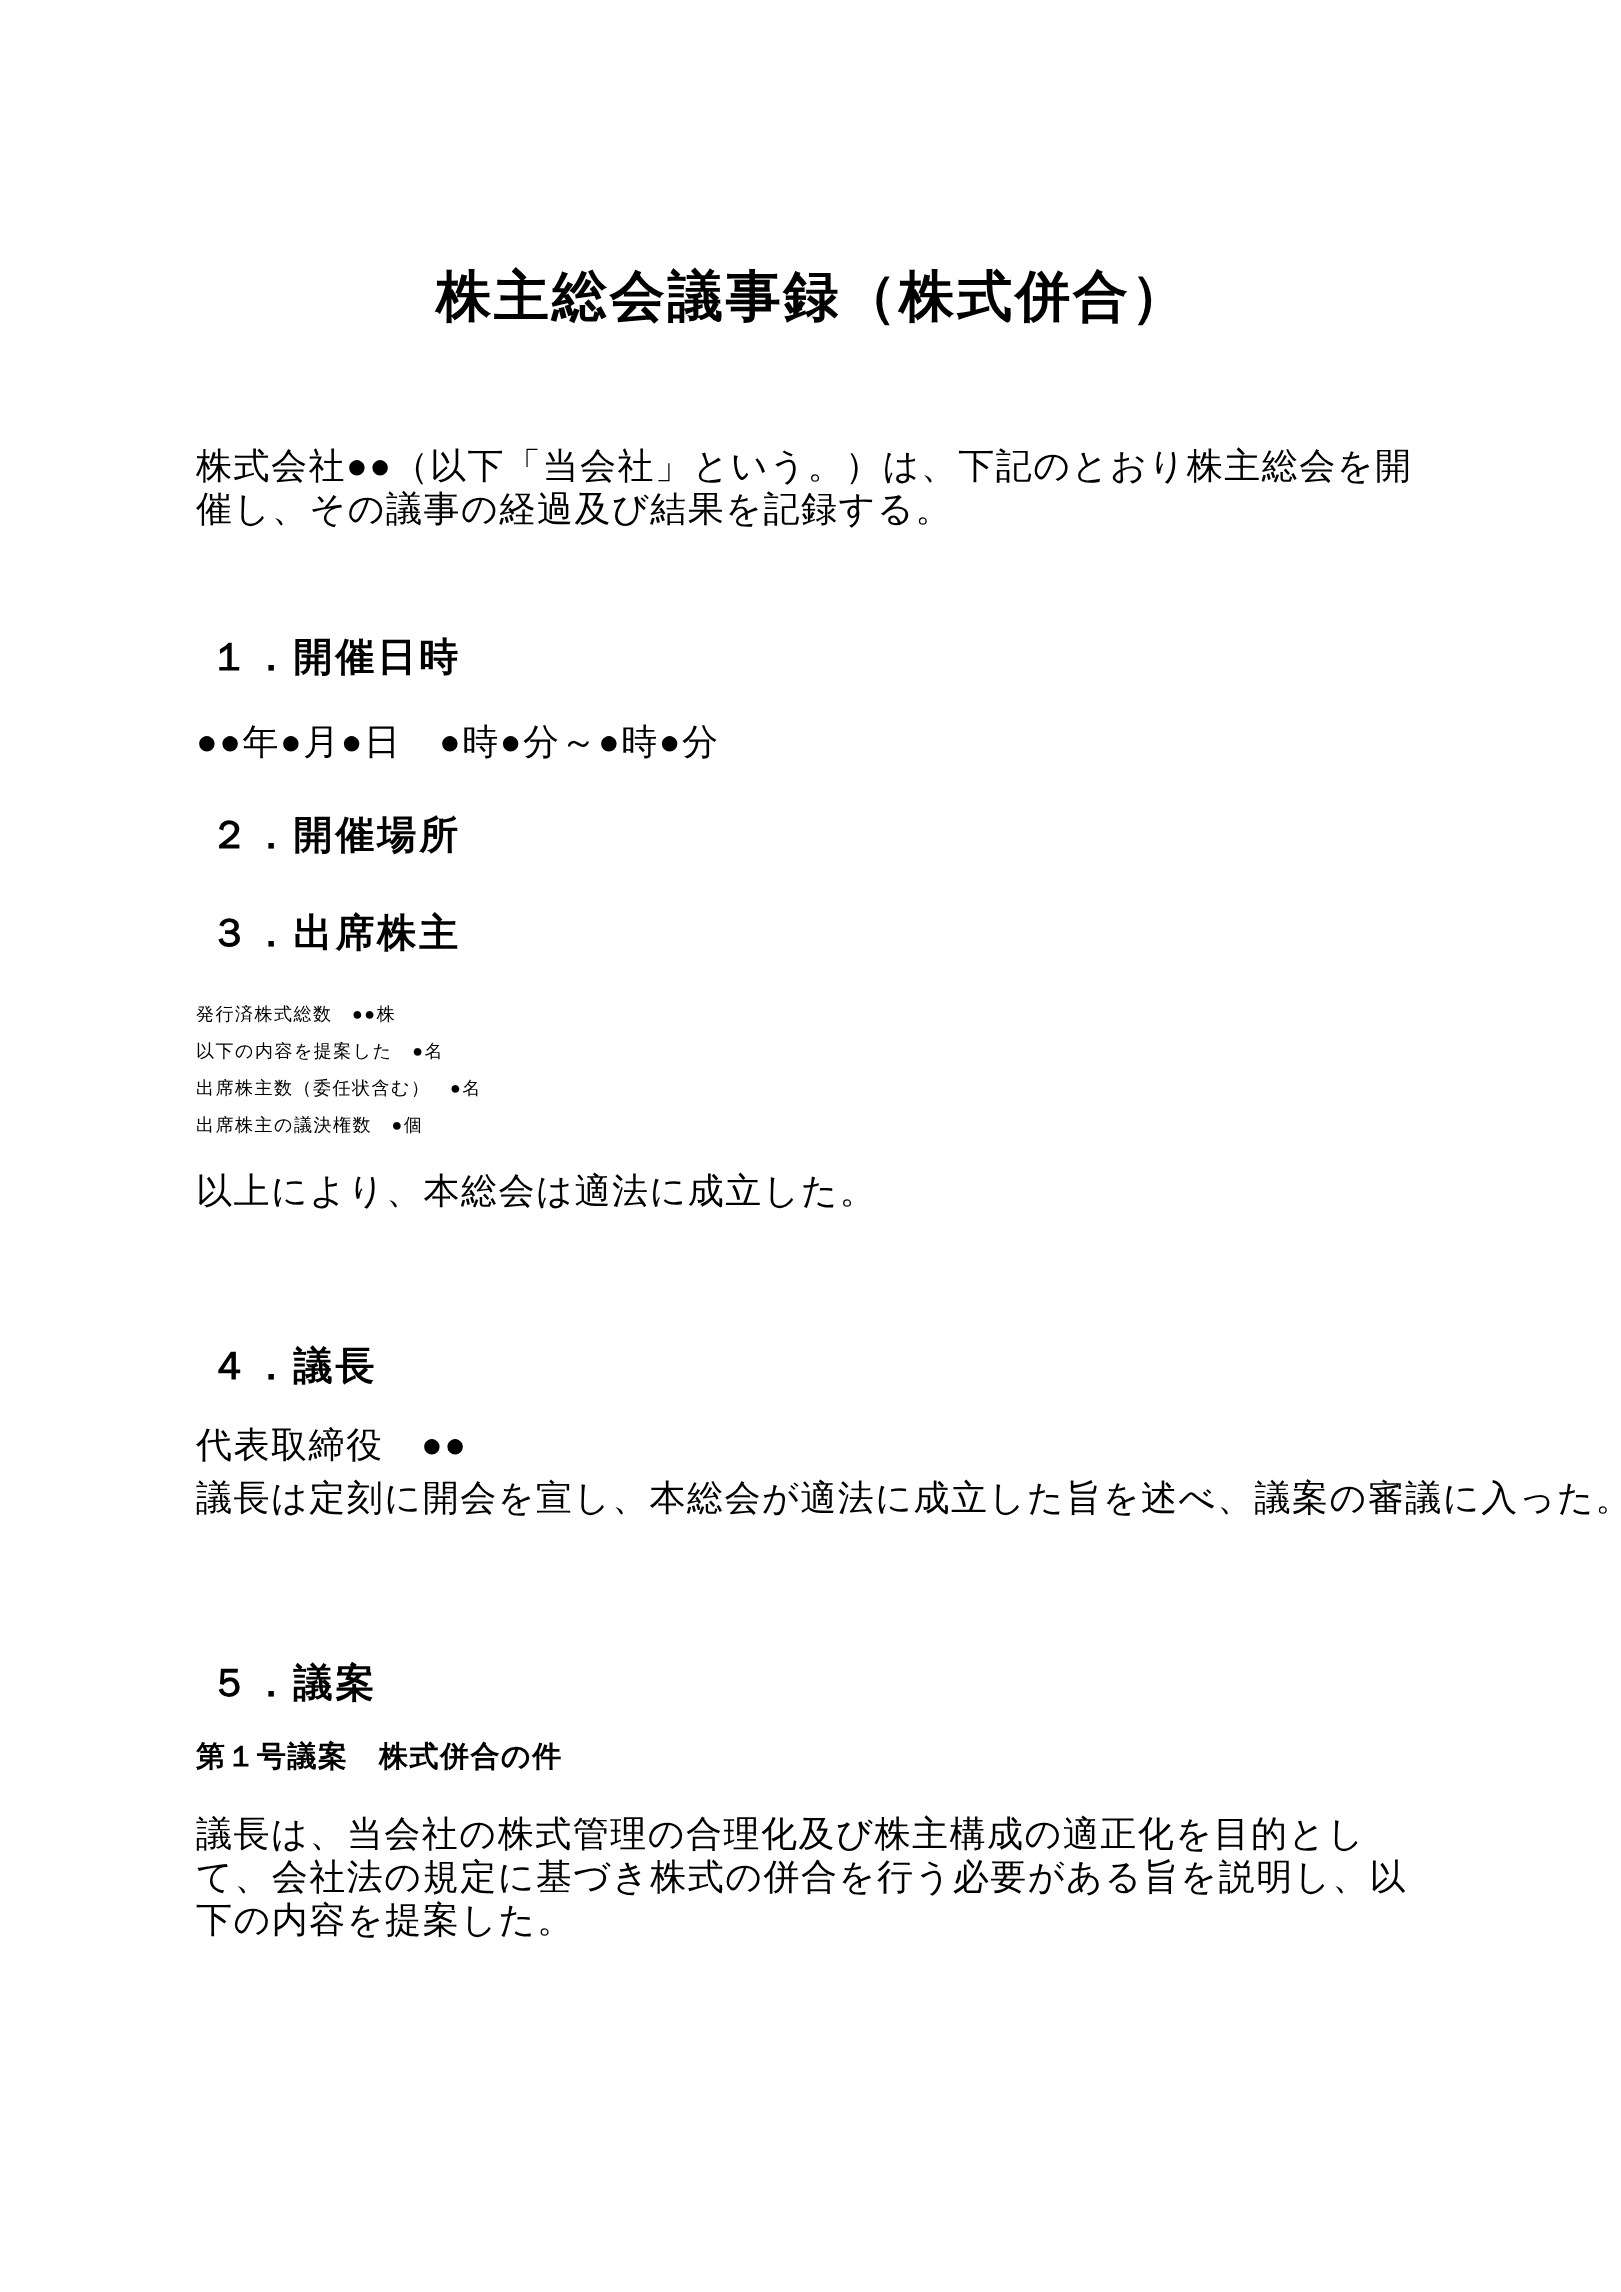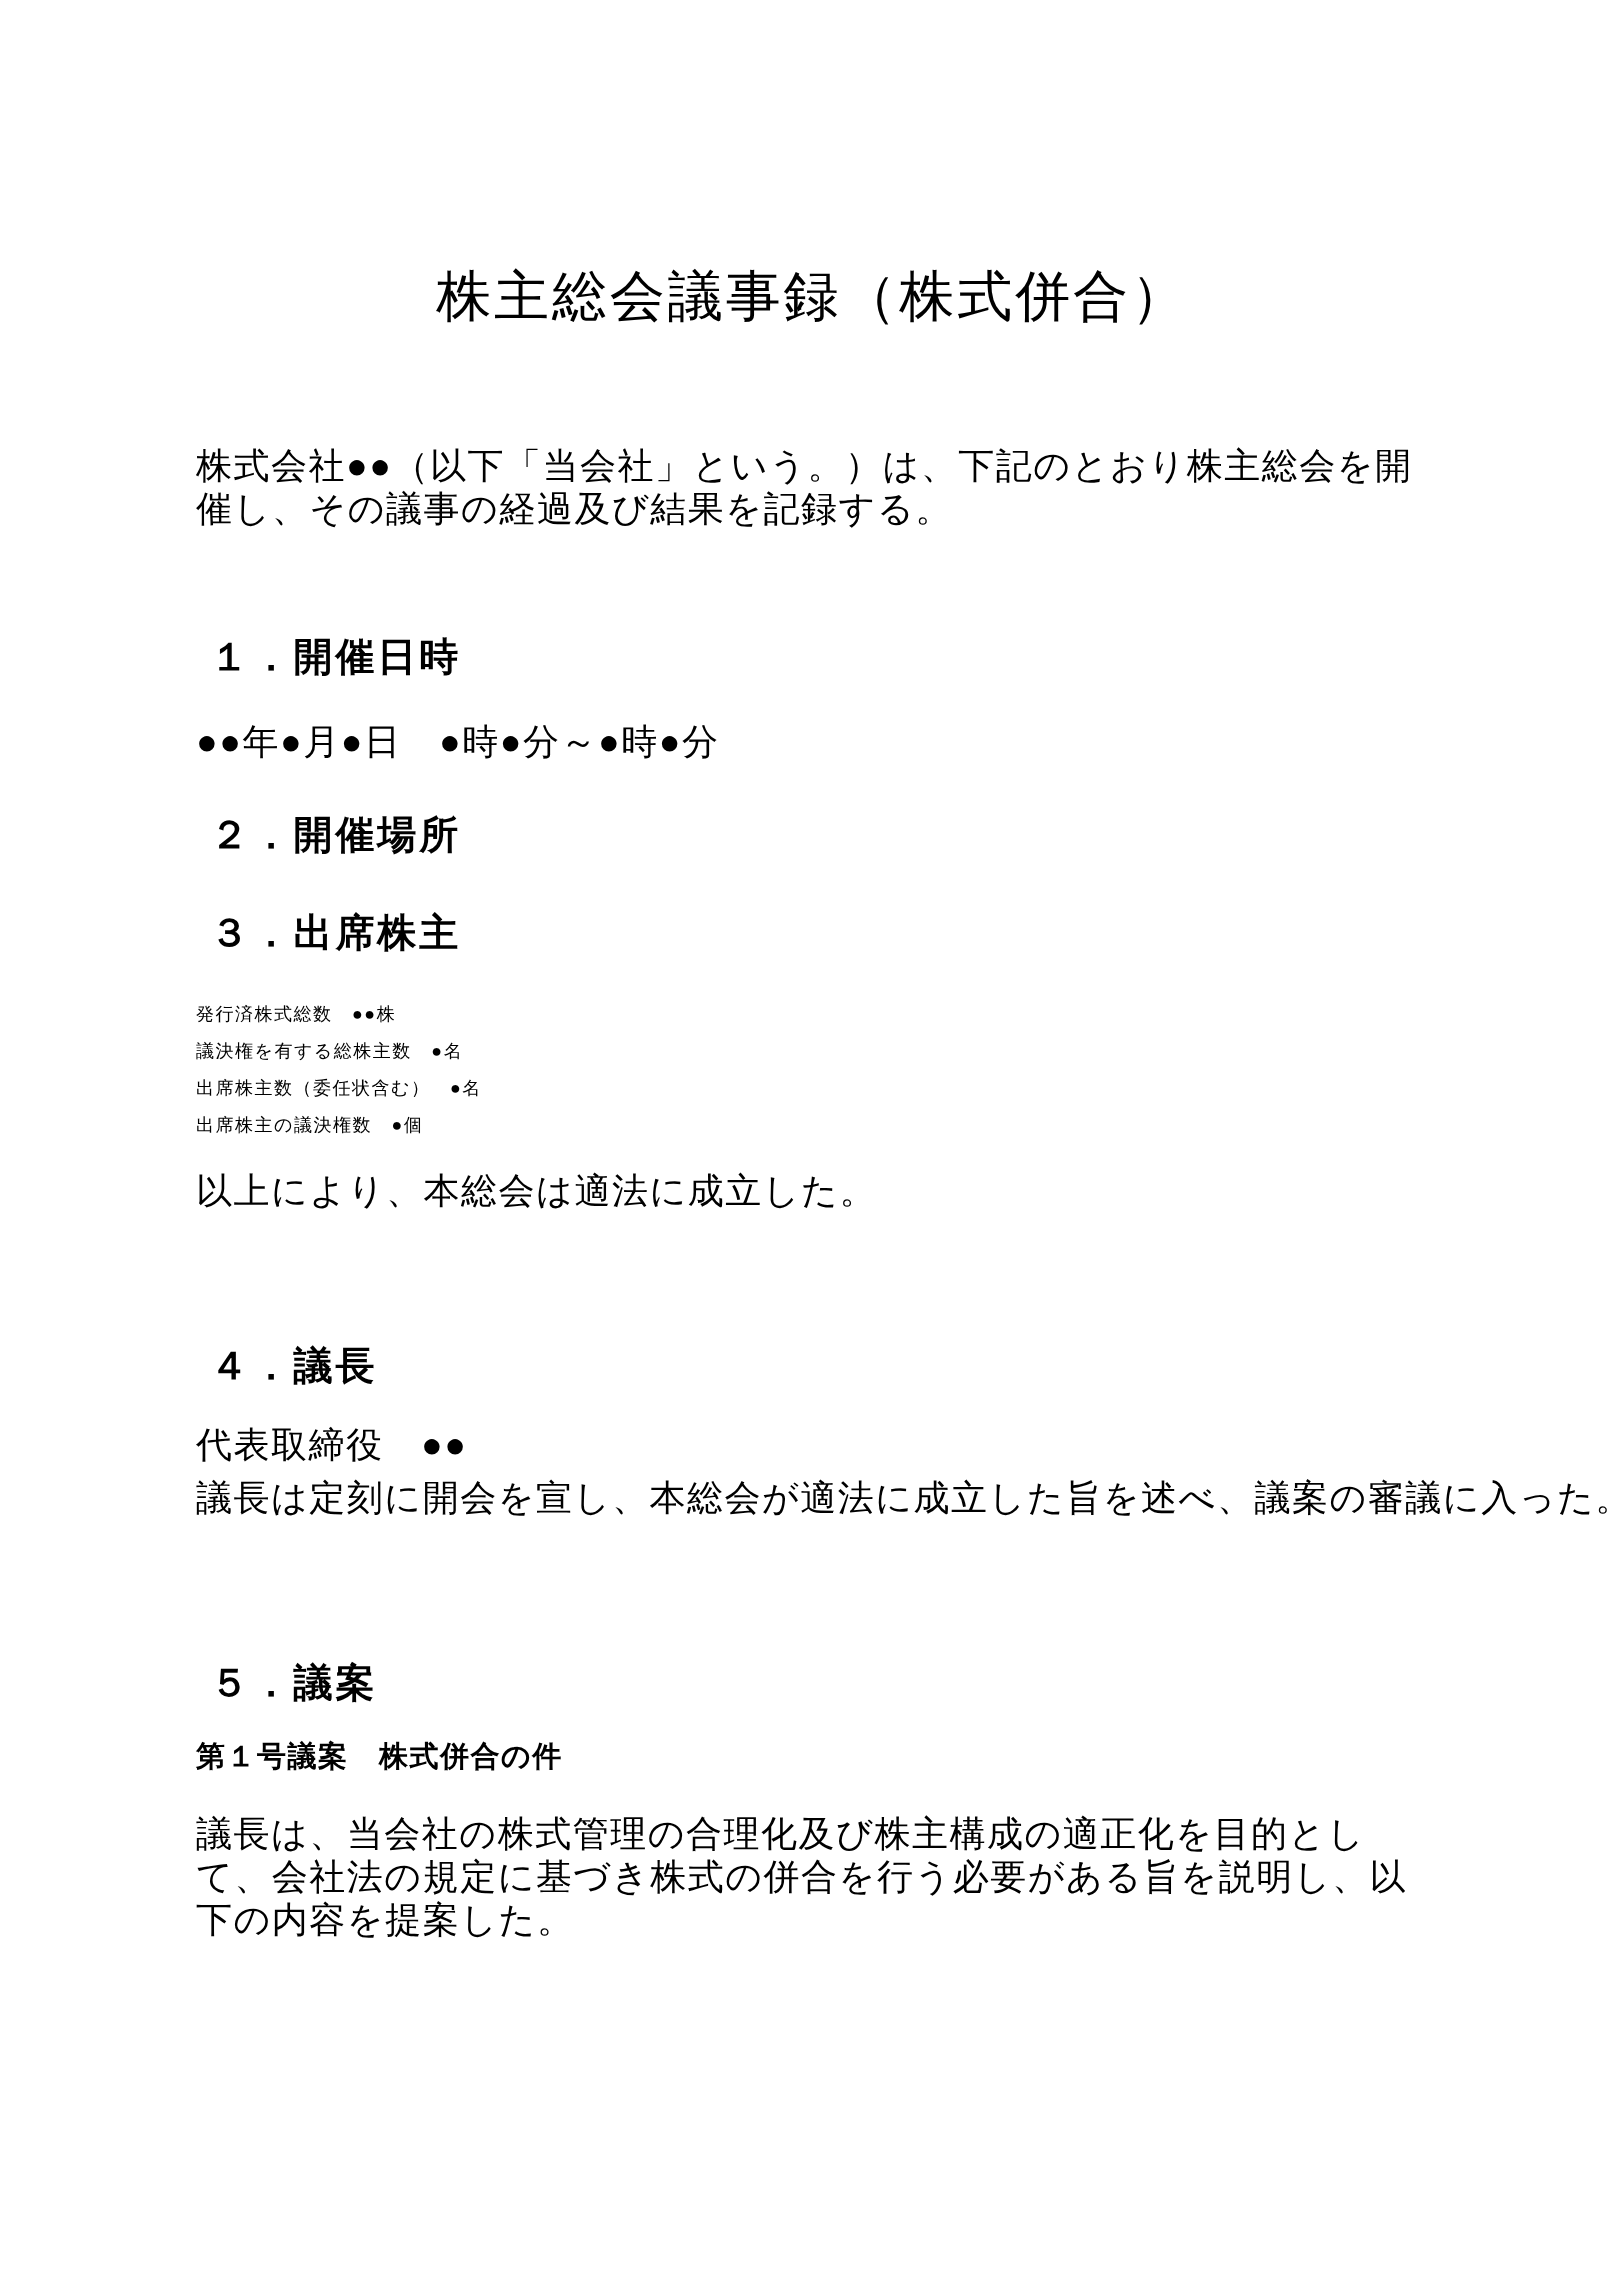--- a/index.html
+++ b/index.html
@@ -14,21 +14,21 @@
     background: #ffffff;
     color: #000000;
     font-family: "Liberation Sans", "DejaVu Sans", sans-serif;
     box-sizing: border-box;
     padding: 263px 192px 0 196px;
     overflow: hidden;
   }
   .doc-title {
     margin: 0;
     font-size: 55px;
-    font-weight: normal;
+    font-weight: bold;
     line-height: 67px;
     letter-spacing: 2.9px;
     text-align: center;
     white-space: nowrap;
   }
   .body-text {
     margin: 0;
     font-size: 36px;
     line-height: 43px;
     letter-spacing: 1.5px;
@@ -75,21 +75,21 @@
 
   <p class="body-text single-line" style="margin-top: 41px; line-height: 39px;">●●年●月●日　●時●分～●時●分</p>
 
   <h2 class="section-heading" style="margin-top: 49px;">２．開催場所</h2>
 
 
   <h2 class="section-heading" style="margin-top: 49px;">３．出席株主</h2>
 
   <div style="margin-top: 39px;">
     <p class="stat-line">発行済株式総数　●●株</p>
-    <p class="stat-line">議決権を有する総株主数　●名</p>
+    <p class="stat-line">以下の内容を提案した　●名</p>
     <p class="stat-line">出席株主数（委任状含む）　●名</p>
     <p class="stat-line">出席株主の議決権数　●個</p>
   </div>
 
   <p class="body-text single-line" style="margin-top: 27.4px; line-height: 39px;">以上により、本総会は適法に成立した。</p>
 
   <h2 class="section-heading" style="margin-top: 131px;">４．議長</h2>
 
   <p class="body-text single-line" style="margin-top: 35px; line-height: 39px;">代表取締役　●●</p>
 

